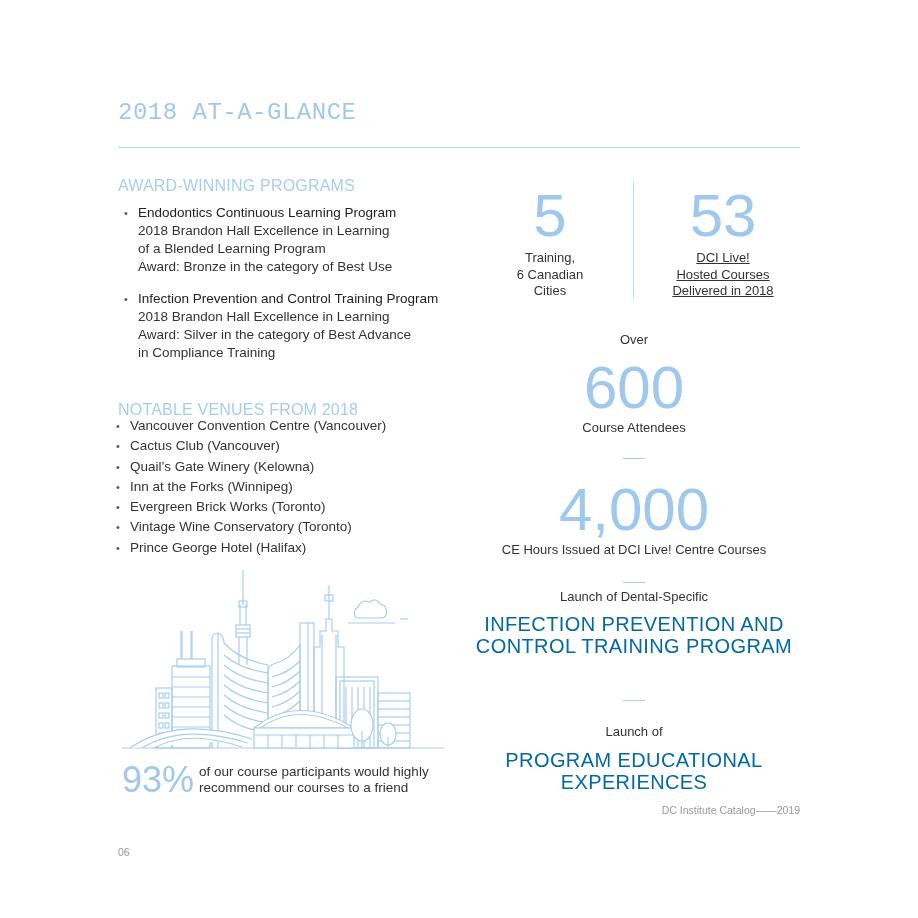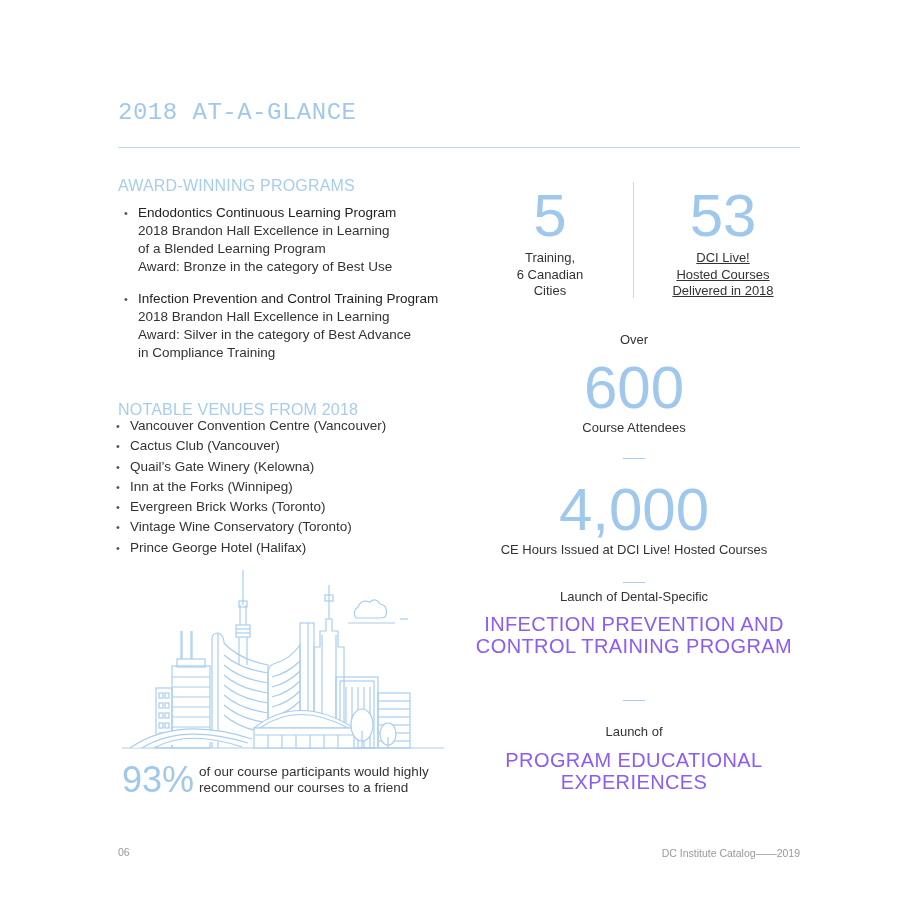--- a/index.html
+++ b/index.html
@@ -14,21 +14,21 @@
   .award-list li::before { content:"•"; position:absolute; left:2px; top:0; font-size:11px; color:#555; }
   .award-name { color:#222; }
   .venue-list { left:106px; top:408px; width:340px; margin:8px; padding:0; list-style:none; font-size:13.5px; line-height:20.3px; color:#333; }
   .venue-list li { position:relative; padding-left:16px; }
   .venue-list li::before { content:"•"; position:absolute; left:2px; top:0; font-size:11px; color:#555; }
   .stat-col { text-align:center; }
   .big-num { color:#9fc8ec; font-weight:300; line-height:1; }
   .stat-label { font-size:13px; line-height:16.5px; color:#333; }
   .vdivider { left:633px; top:182px; width:1px; height:116px; background:#bcdcf0; }
   .dash { width:22px; height:1px; background:#a7cdee; }
-  .highlight { font-size:20px; line-height:22px; color:#8b5cf6; letter-spacing:0.4px; text-align:center; }
+  .highlight { font-size:20px; line-height:22px; color:#0369a1; letter-spacing:0.4px; text-align:center; }
   .footer { font-size:10.5px; color:#999; }
 </style>
 </head>
 <body>
 
 <div class="abs page-title">2018 AT-A-GLANCE</div>
 <div class="abs title-rule"></div>
 
 <div class="abs section-head" style="left:118px; top:177px;">AWARD-WINNING PROGRAMS</div>
 <ul class="abs award-list">
@@ -193,21 +193,21 @@
 
 <div class="abs stat-col" style="left:484px; top:332px; width:300px;">
   <div class="stat-label">Over</div>
   <div class="big-num" style="font-size:60px; margin-top:9px;">600</div>
   <div class="stat-label" style="margin-top:2px;">Course Attendees</div>
 </div>
 <div class="abs dash" style="left:623px; top:458px;"></div>
 
 <div class="abs stat-col" style="left:470px; top:480px; width:328px;text-align:center;">
   <div class="big-num" style="font-size:60px;">4,000</div>
-  <div class="stat-label" style="margin-top:2px;">CE Hours Issued at DCI Live! Hosted Courses</div>
+  <div class="stat-label" style="margin-top:2px;">CE Hours Issued at DCI Live! Centre Courses</div>
 </div>
 <div class="abs dash" style="left:623px; top:582px;"></div>
 
 <div class="abs stat-col" style="left:470px; top:589px; width:328px;">
   <div class="stat-label">Launch of Dental-Specific</div>
   <div class="highlight" style="margin-top:7px;">
     <div>INFECTION PREVENTION AND</div>
     <div>CONTROL TRAINING PROGRAM</div>
   </div>
 </div>
@@ -215,13 +215,13 @@
 
 <div class="abs stat-col" style="left:470px; top:724px; width:328px;">
   <div class="stat-label">Launch of</div>
   <div class="highlight" style="margin-top:8px;">
     <div>PROGRAM EDUCATIONAL</div>
     <div>EXPERIENCES</div>
   </div>
 </div>
 
 <div class="abs footer" style="left:118px; top:846px;">06</div>
-<div class="abs footer" style="right:118px; top:847px;">DC Institute Catalog——2019</div>
+<div class="abs footer" style="right:118px; top:804px;">DC Institute Catalog——2019</div>
 
 </body></html>

